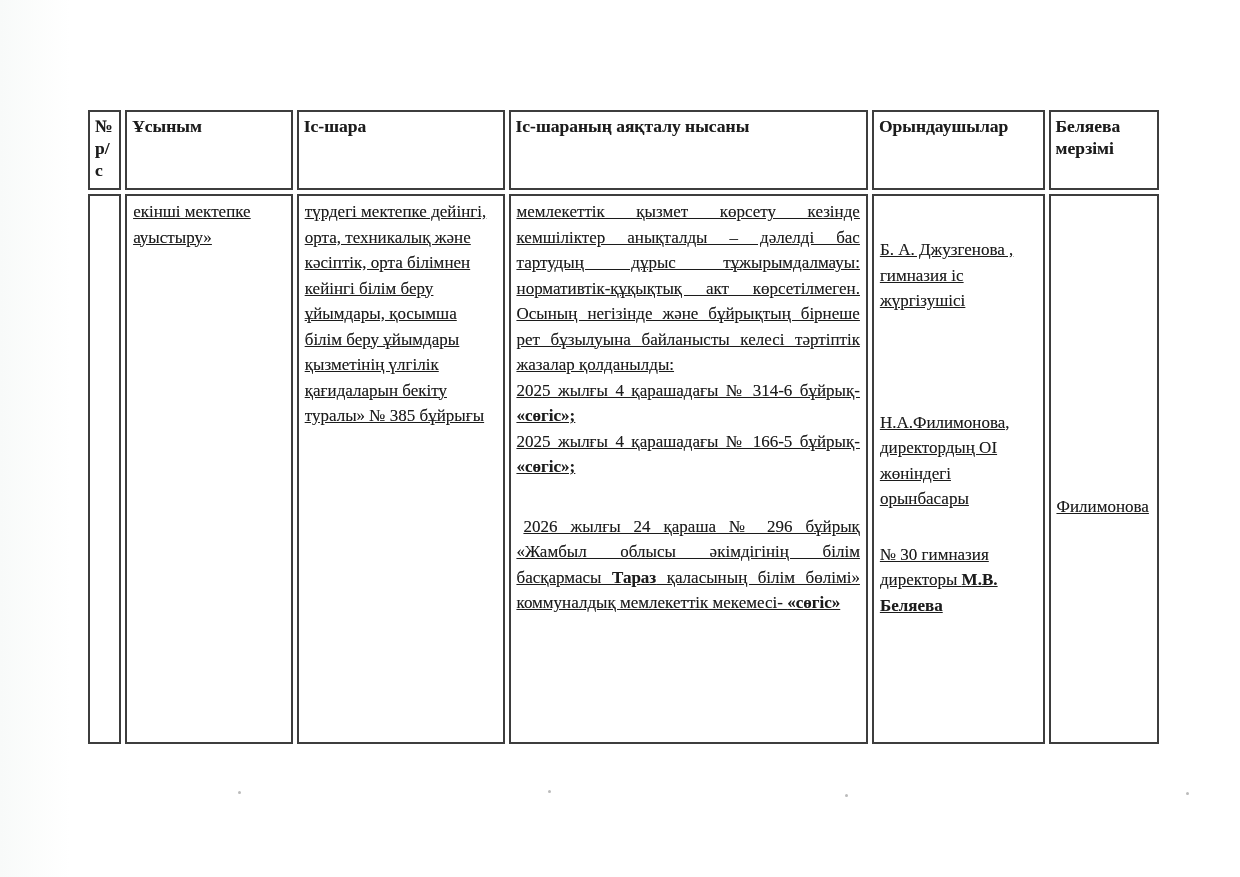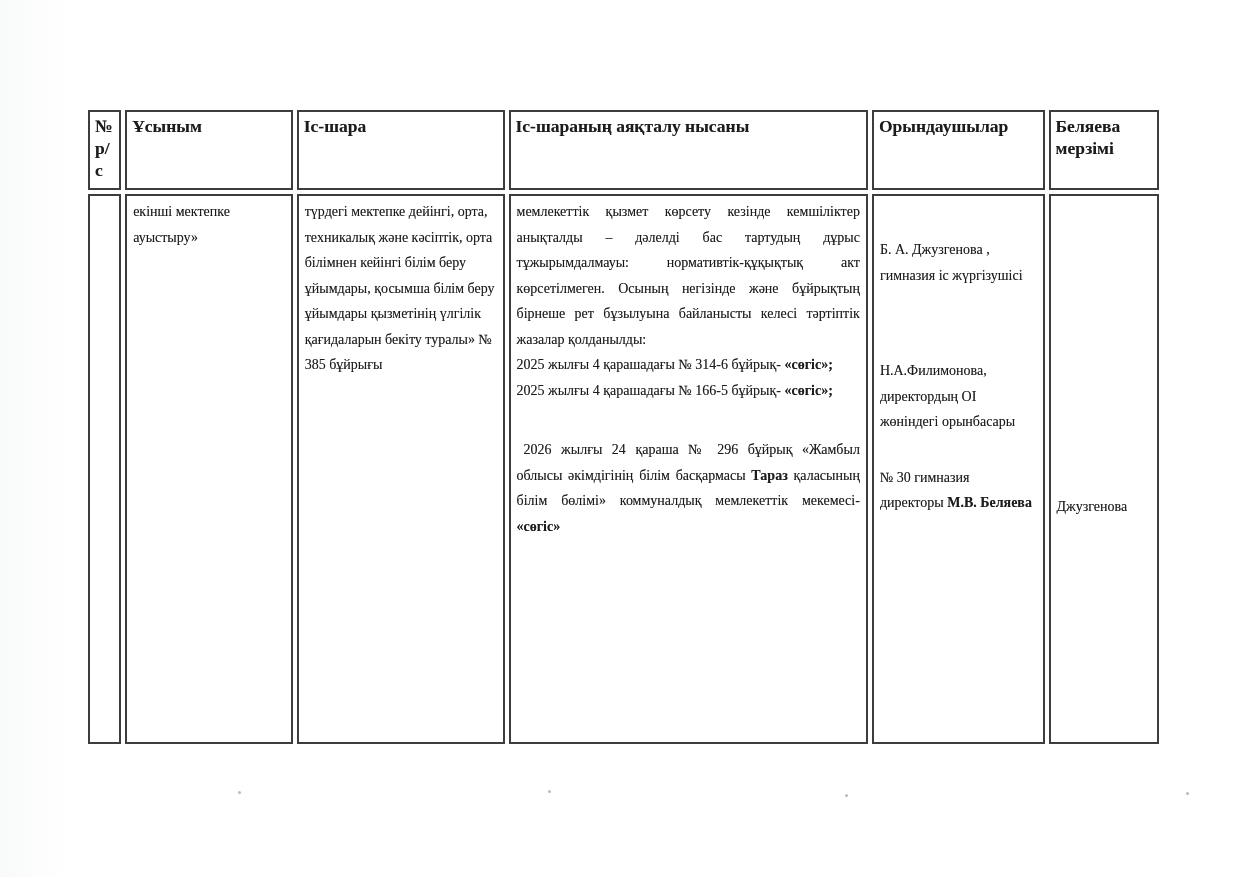--- a/index.html
+++ b/index.html
@@ -38,30 +38,31 @@
   tbody tr { height: 550px; }
   th {
     font-size: 17.5px;
     font-weight: bold;
     text-align: left;
     padding: 4px 5px;
     line-height: 1.25;
     white-space: pre-line;
   }
   td {
-    font-size: 14px;
+    font-size: 17px;
     line-height: 25.5px;
     padding: 3px 6px;
+    text-decoration: underline;
   }
   td p { margin: 0; }
   .cell-completion p { text-align: justify; }
   .cell-completion .p3 { }
   .cell-completion .p4 { margin-top: 34px; text-indent: 7px; }
   .cell-exec .e1 { margin-top: 38px; }
-  .cell-exec .e2 { margin-top: 70px; }
+  .cell-exec .e2 { margin-top: 96px; }
   .cell-exec .e3 { margin-top: 30px; }
   .cell-status { padding-top: 298px; }
   b { font-weight: bold; }
   .speck {
     position: absolute;
     width: 3px;
     height: 3px;
     border-radius: 50%;
     background: rgba(60,60,60,0.35);
   }
@@ -110,21 +111,21 @@
           <p class="p4"><span>2026 жылғы 24 қараша № 296 бұйрық «Жамбыл облысы әкімдігінің білім басқармасы </span><b>Тараз</b><span> қаласының білім бөлімі» коммуналдық мемлекеттік мекемесі- </span><b>«сөгіс»</b></p>
         </td>
 
         <td class="cell-exec">
           <p class="e1">Б. А. Джузгенова , гимназия іс жүргізушісі</p>
           <p class="e2">Н.А.Филимонова, директордың ОІ жөніндегі орынбасары</p>
           <p class="e3"><span>№ 30 гимназия директоры </span><b>М.В. Беляева</b></p>
         </td>
 
         <td class="cell-status">
-          <p>Джузгенова</p>
+          <p>Филимонова</p>
         </td>
       </tr>
     </tbody>
   </table>
 
   <div class="speck" style="left:238px; top:791px;"></div>
   <div class="speck" style="left:548px; top:790px;"></div>
   <div class="speck" style="left:845px; top:794px;"></div>
   <div class="speck" style="left:1186px; top:792px;"></div>
 </div>

